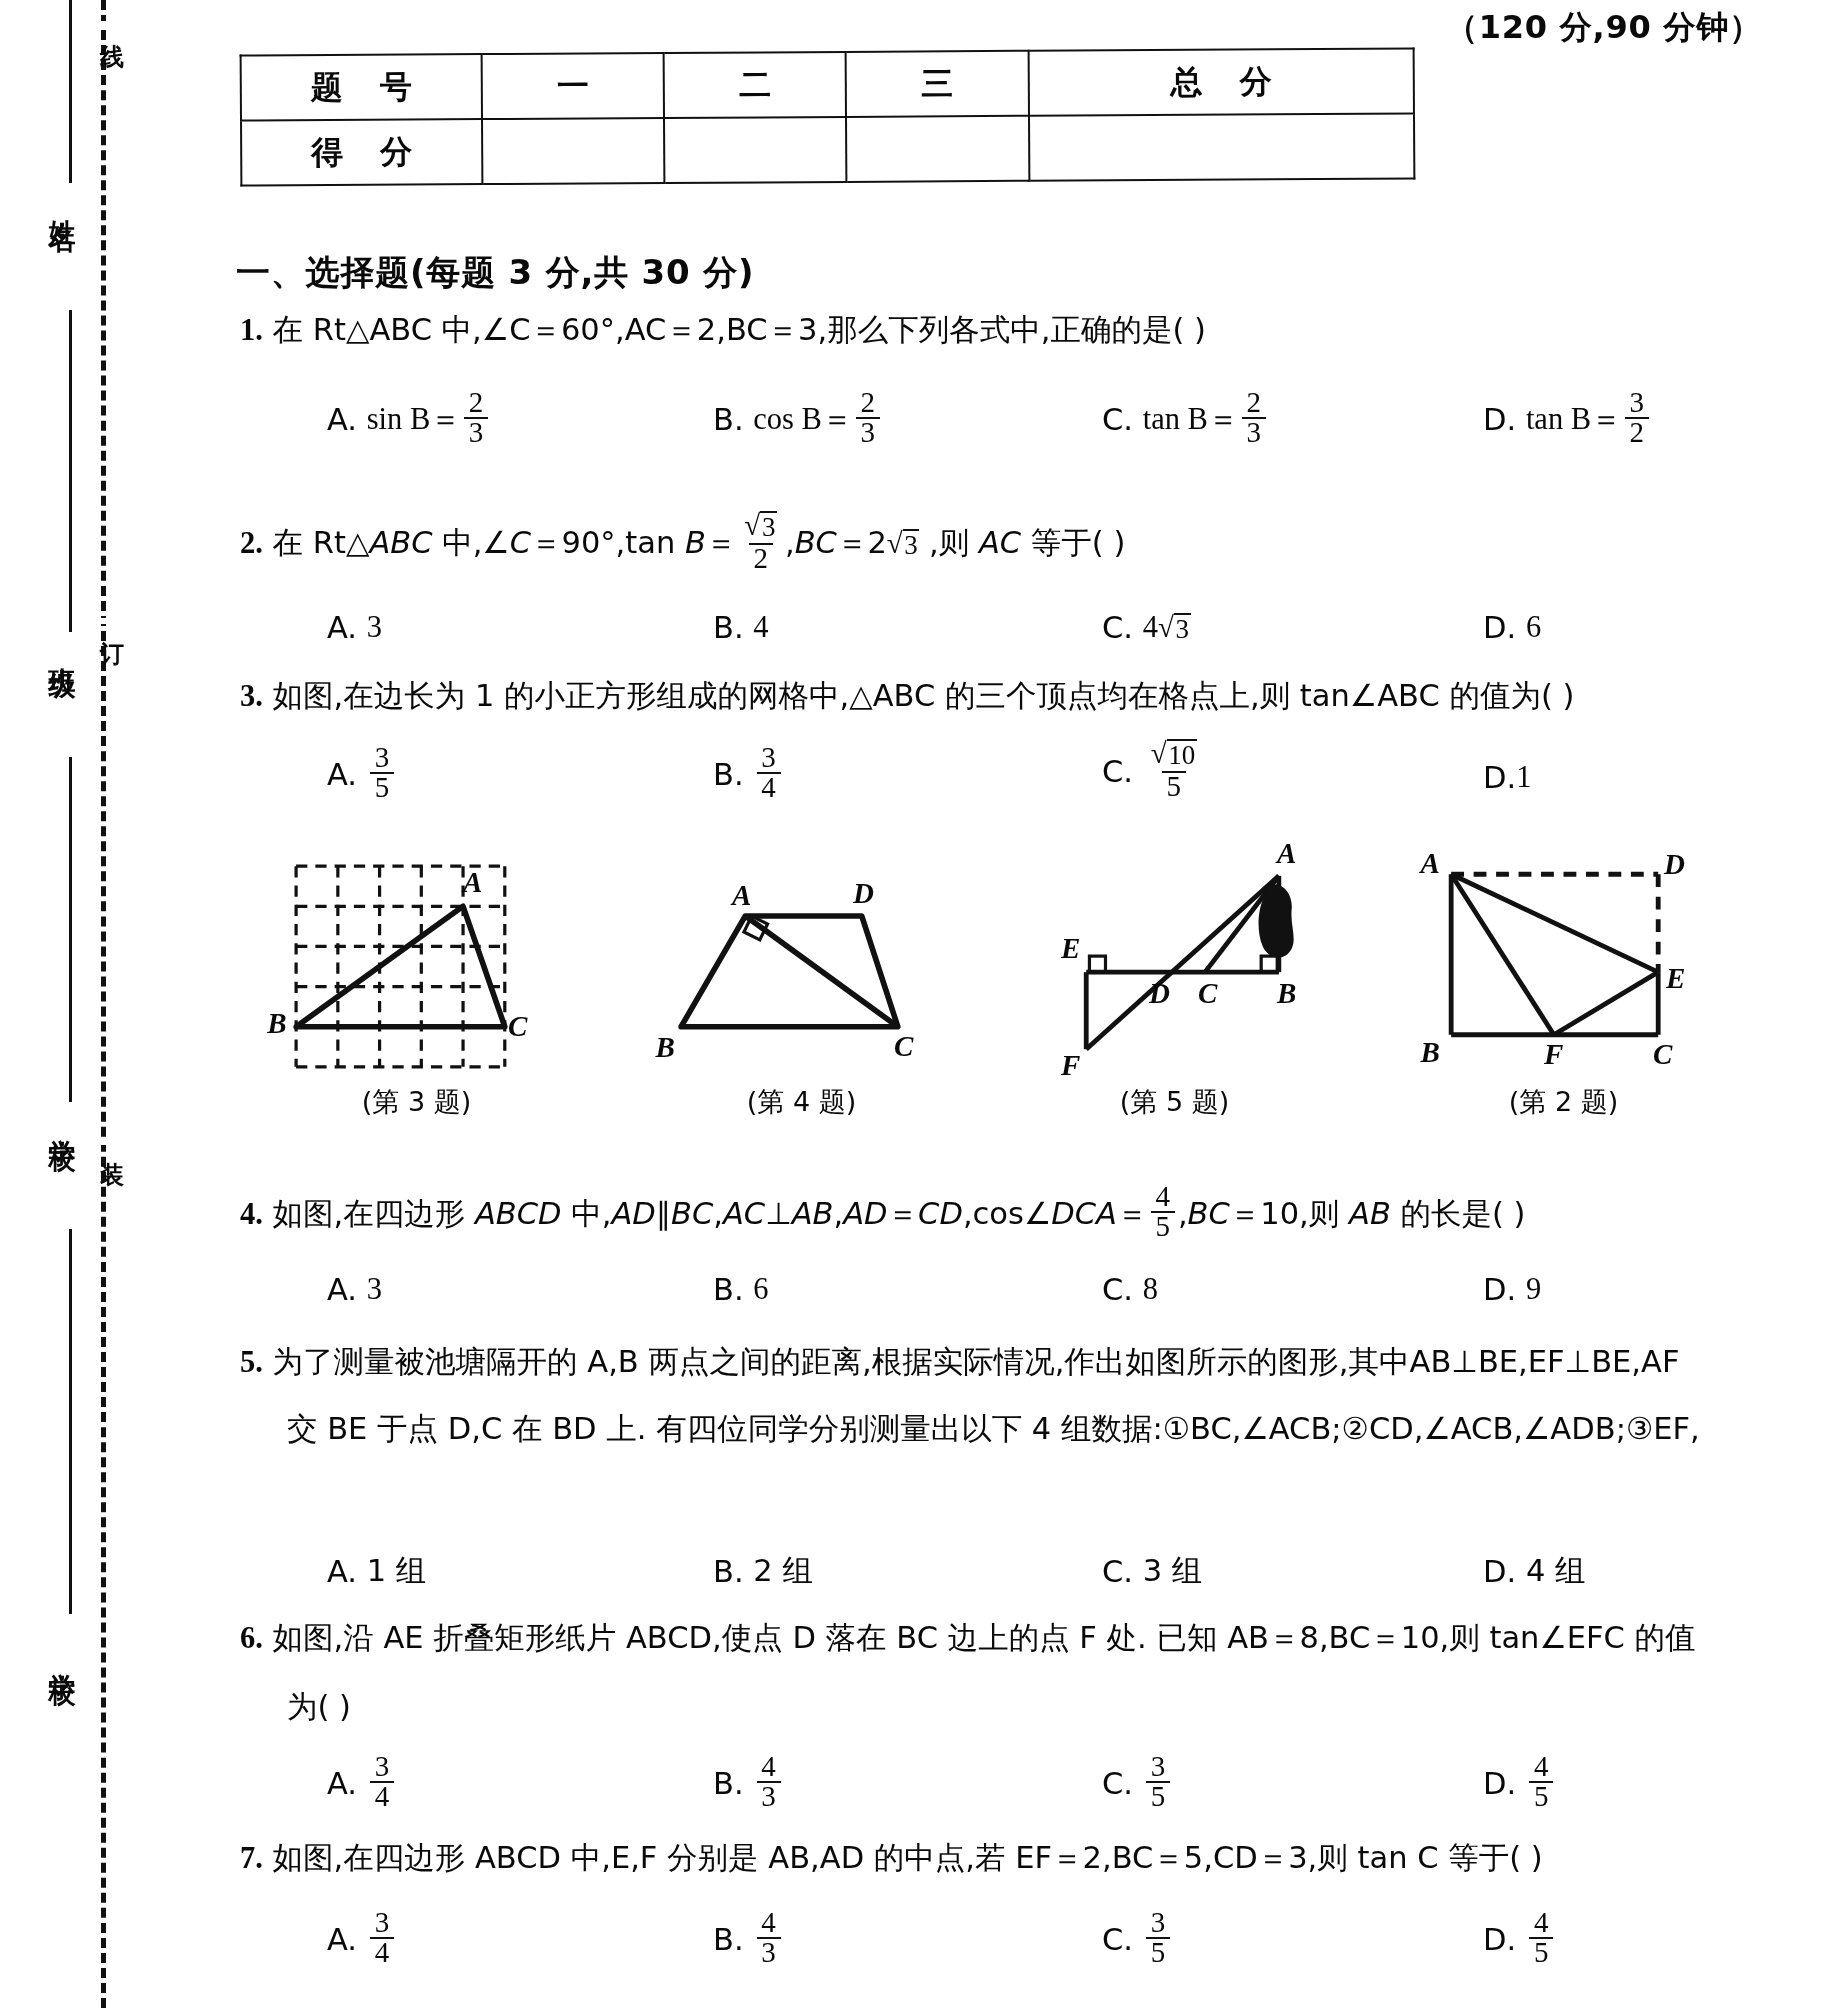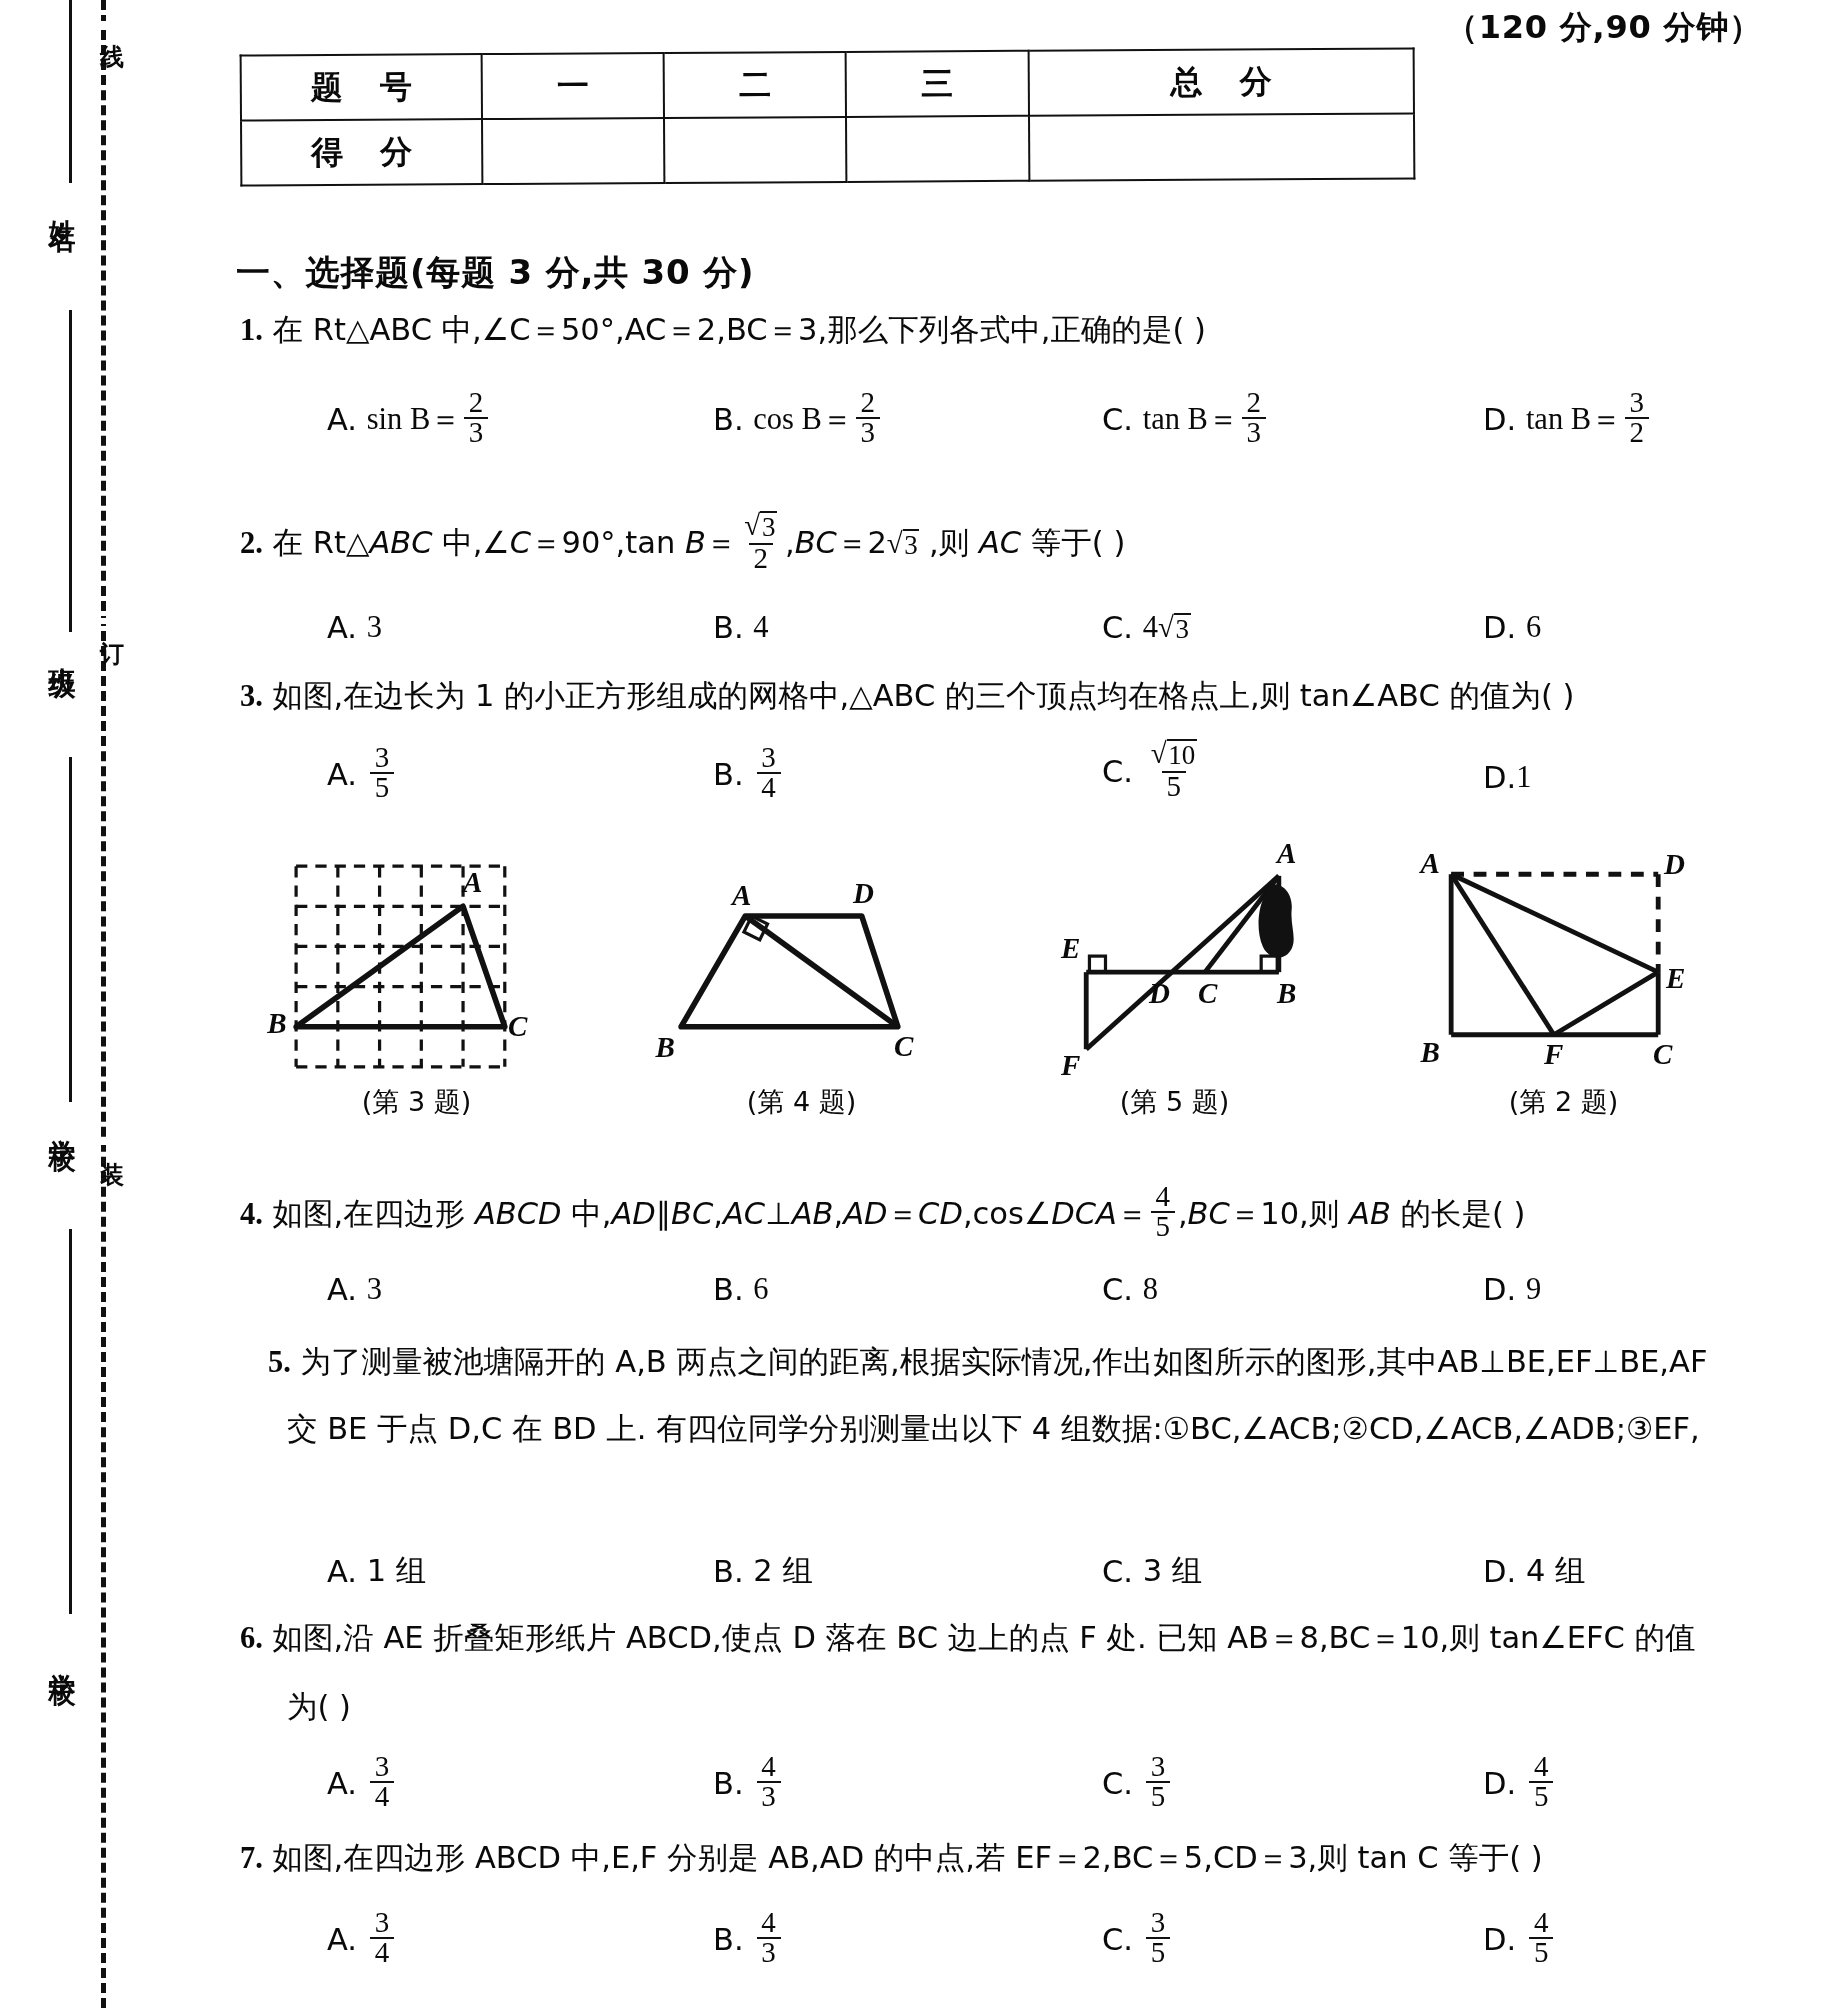--- a/index.html
+++ b/index.html
@@ -126,21 +126,21 @@
       <td></td>
       <td></td>
     </tr>
   </tbody>
     </table>
 
   <div class="sec-head" style="top:250px;">一、选择题(每题 3 分,共 30 分)</div>
 
   <div class="qline" style="left:88px;top:314px;">
     <span class="qnum">1.</span>
-    <span>在 Rt△ABC 中,∠C＝50°,AC＝2,BC＝3,那么下列各式中,正确的是(        )</span>
+    <span>在 Rt△ABC 中,∠C＝60°,AC＝2,BC＝3,那么下列各式中,正确的是(        )</span>
   </div>
 
   <div class="opt" style="left:175px;top:391px;">
     <span>A.</span>&nbsp;
     <span class="mr">sin B＝</span>
     <span class="frac">
       <span class="num">2</span>
       <span class="den">3</span>
     </span>
   </div>
@@ -350,21 +350,21 @@
   </div>
   <div class="opt" style="left:950px;top:1272px;">
     <span>C.</span>&nbsp;
     <span class="mr">8</span>
   </div>
   <div class="opt" style="left:1331px;top:1272px;">
     <span>D.</span>&nbsp;
     <span class="mr">9</span>
   </div>
 
-  <div class="qline" style="left:88px;top:1346px;margin-left:28px;">
+  <div class="qline" style="left:88px;top:1346px;">
     <span class="qnum">5.</span>
     <span>为了测量被池塘隔开的 A,B 两点之间的距离,根据实际情况,作出如图所示的图形,其中AB⊥BE,EF⊥BE,AF</span>
   </div>
   <div class="qline" style="left:135px;top:1413px;">
     <span>交 BE 于点 D,C 在 BD 上. 有四位同学分别测量出以下 4 组数据:①BC,∠ACB;②CD,∠ACB,∠ADB;③EF,</span>
   </div>
 
   <div class="opt" style="left:175px;top:1551px;">
     <span>A.</span>&nbsp;
     <span>1 组</span>

